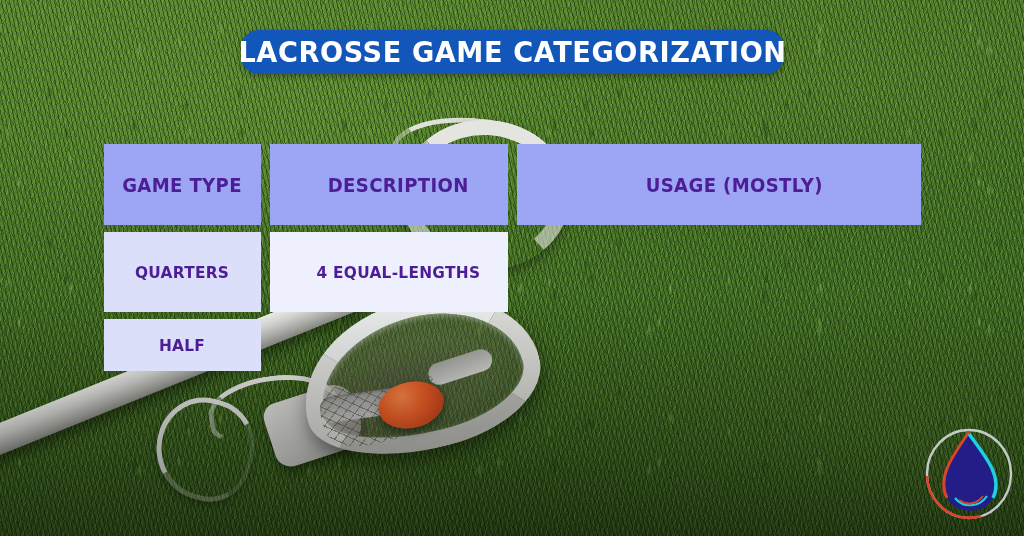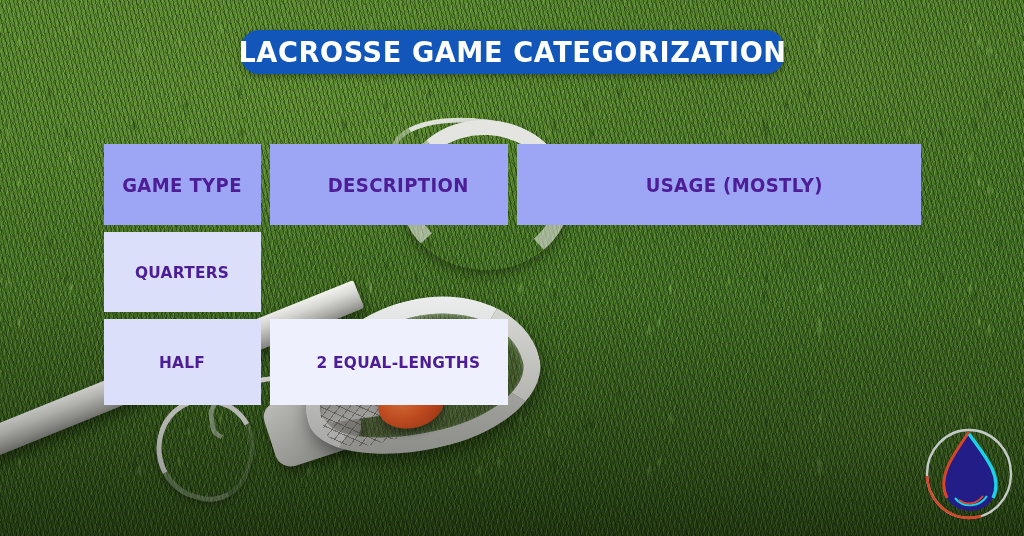--- a/index.html
+++ b/index.html
@@ -252,21 +252,21 @@
   .head-row .cell span { transform: scaleX(0.95); display: inline-block; }
 
   .data-row .cell {
     height: 80px;
     background: #eef0fd;
     font-size: 16px;
     letter-spacing: 0.3px;
   }
   .data-row .c1 { background: #dcdffa; }
   .data-row .cell span { transform: scaleX(0.96); display: inline-block; }
-  .row-2 .cell { height: 86px; }
+  .row-2 .cell { height: 52px; }
 
   
   .logo {
     position: absolute;
     left: 921px;
     top: 424px;
     width: 96px;
     height: 98px;
     opacity: 0.96;
   }
@@ -313,28 +313,28 @@
       </div>
       <div class="cell c3">
         <span>USAGE (MOSTLY)</span>
       </div>
     </div>
 
     <div class="trow data-row row-1">
       <div class="cell c1">
         <span>QUARTERS</span>
       </div>
+      <div class="cell c2">
+        <span>4 EQUAL-LENGTHS</span>
+      </div>
     </div>
 
     <div class="trow data-row row-2">
       <div class="cell c1">
         <span>HALF</span>
-      </div>
-      <div class="cell c2">
-        <span>2 EQUAL-LENGTHS</span>
       </div>
     </div>
 
   </div>
 
   <svg class="logo" viewBox="0 0 96 98">
     <ellipse cx="48" cy="50" rx="42" ry="44" fill="none" stroke="#c9cfcf" stroke-width="2.4"></ellipse>
     <path d="M6 52 A42 44 0 0 0 60 92" fill="none" stroke="#e0452b" stroke-width="2.6"></path>
     <path d="M48 8 C30 34 16 54 26 74 C34 90 62 92 72 74 C82 54 66 34 48 8 Z" fill="#231c8c"></path>
     <path d="M48 8 C30 34 16 54 26 74" fill="none" stroke="#e0452b" stroke-width="3"></path>

